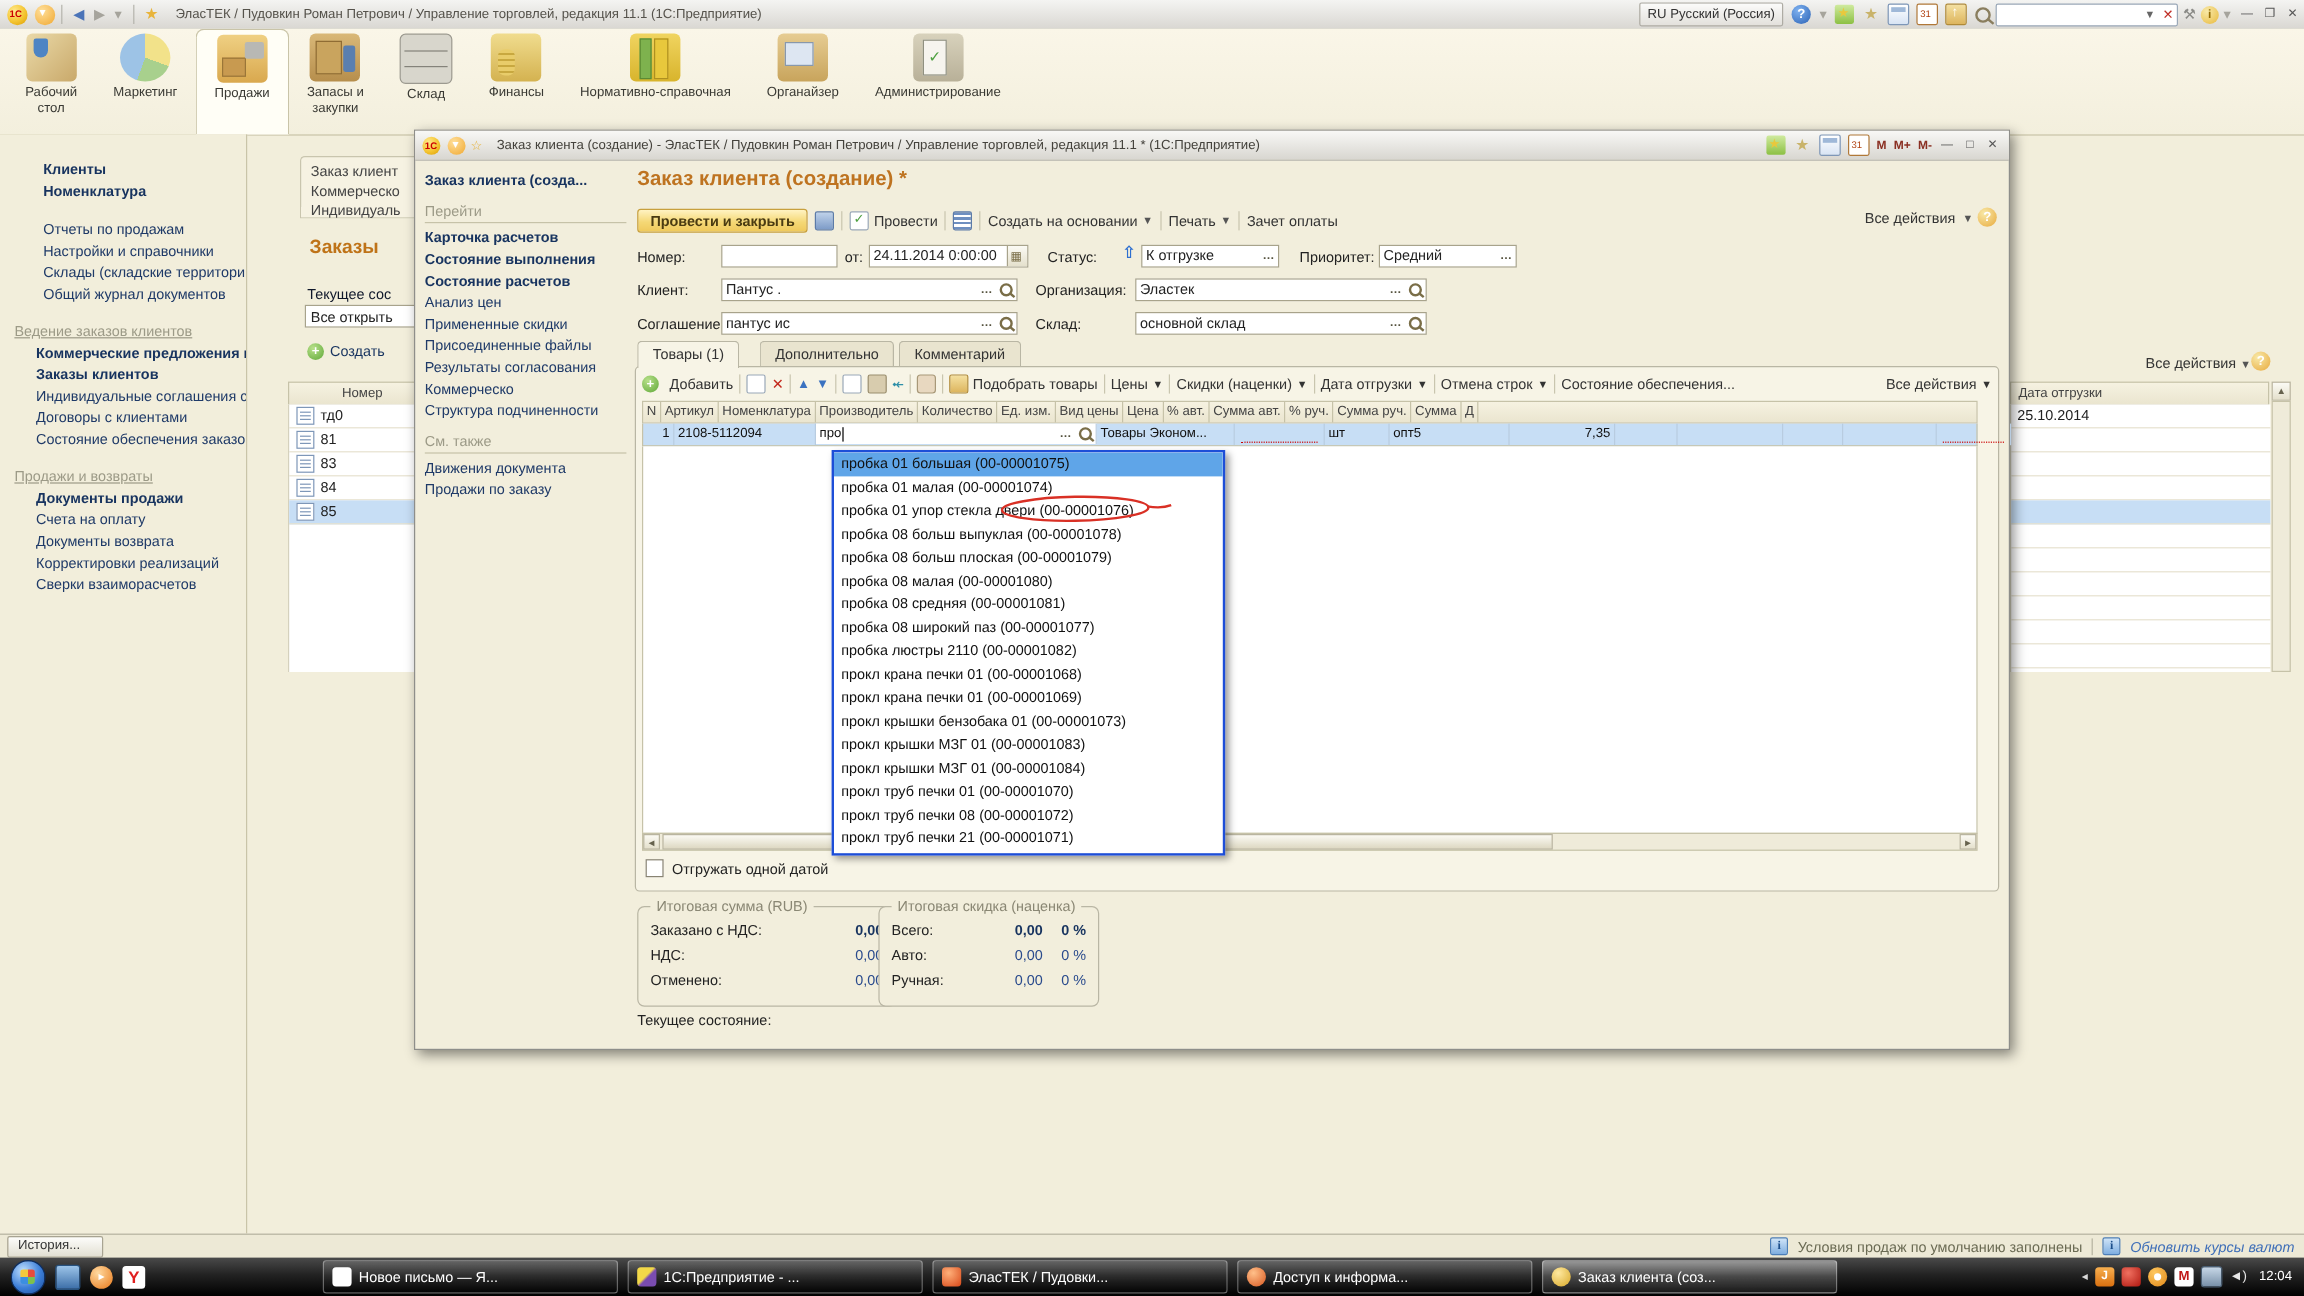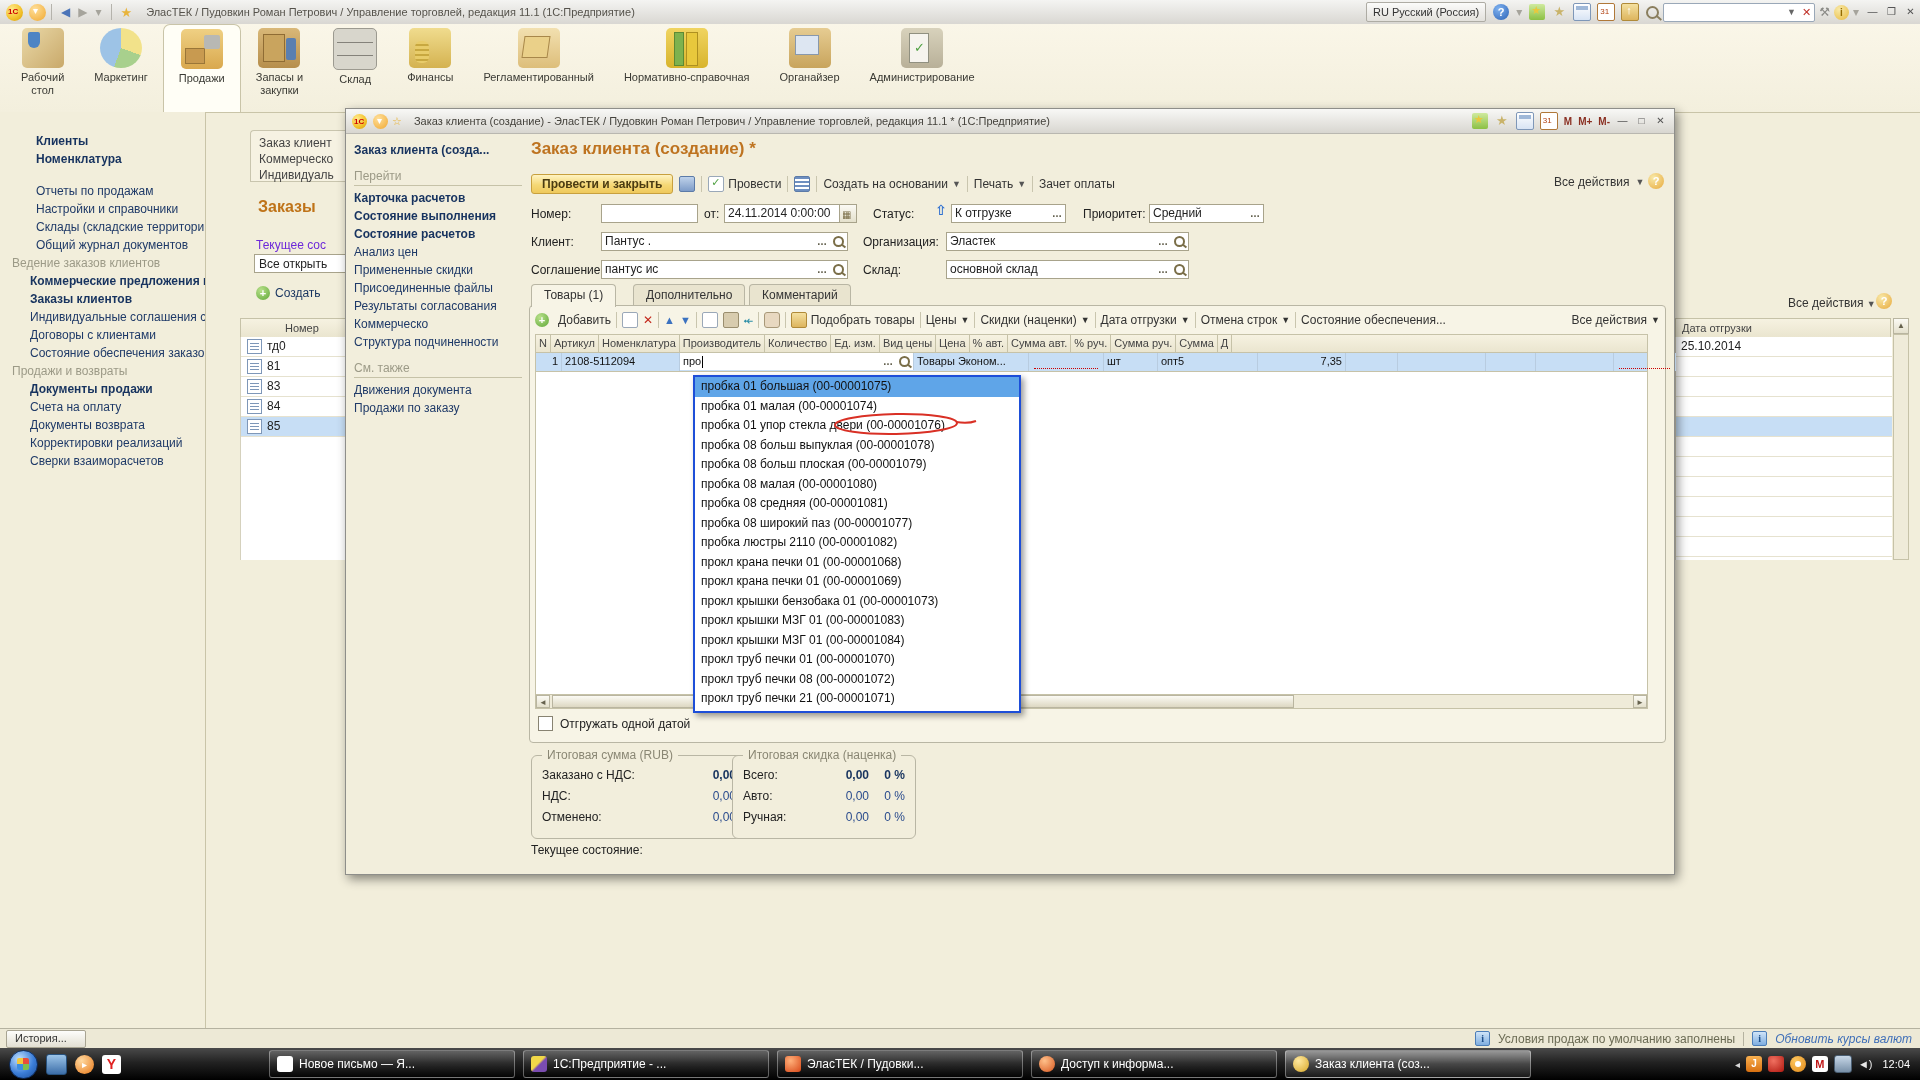--- a/index.html
+++ b/index.html
@@ -74,30 +74,30 @@
   .ic-books::after{content:"";position:absolute;left:20px;top:4px;width:10px;height:32px;background:#E8C83C;border:1px solid #AE9020;}
   .ic-organizer{background:linear-gradient(#E6CC92,#C8A45C);position:relative;}
   .ic-organizer::after{content:"";position:absolute;left:6px;top:7px;width:22px;height:18px;background:#DDE6F2;border:1px solid #8898AC;}
   .ic-admin{background:linear-gradient(#D8D2BC,#B8B098);position:relative;}
   .ic-admin::after{content:"";position:absolute;left:8px;top:5px;width:18px;height:28px;background:#F6F4EE;border:1px solid #909080;}
   .ic-admin::before{content:"✓";position:absolute;left:13px;top:12px;color:#4EA040;z-index:1;font-size:13px;}
   
   .sidebar{left:0;top:112px;width:206px;height:916px;background:#F2EEDB;border-right:1px solid #C9C4A8;padding-top:20px;box-sizing:border-box;}
   .side-item{line-height:18px;color:#1F3A68;padding-left:36px;white-space:nowrap;overflow:hidden;cursor:pointer;}
   .side-item.tb{font-weight:bold;color:#17335F;}
-  .side-item.s{color:#9C9A87;padding-left:12px;}
+  .side-item.s{color:#9C9A87;padding-left:12px;margin-top:13px;text-decoration:underline;}
   .side-item.cb{font-weight:bold;color:#17335F;padding-left:30px;}
   .side-item.c{padding-left:30px;}
   .side-item.gap{margin-top:14px;}
   
   .peek-panel{left:250px;top:130px;width:96px;height:52px;background:#F6F2E2;border:1px solid #C9C5AE;border-right:none;
      border-radius:4px 0 0 0;padding:4px 0 0 8px;box-sizing:border-box;}
   .peek-panel div{line-height:16px;color:#444;white-space:nowrap;overflow:hidden;}
   .orders-title{left:258px;top:198px;font-size:16px;font-weight:bold;color:#BF7318;}
-  .cur-state{left:256px;top:238px;color:#6d28d9;white-space:nowrap;}
+  .cur-state{left:256px;top:238px;color:#0f172a;white-space:nowrap;}
   .filter-combo{left:254px;top:254px;width:92px;height:19px;background:#fff;border:1px solid #A8A38B;
      line-height:19px;padding-left:4px;box-sizing:border-box;white-space:nowrap;overflow:hidden;}
   .create-btn{left:256px;top:286px;display:flex;align-items:center;color:#17335F;}
   .plus-ic{width:14px;height:14px;border-radius:50%;background:radial-gradient(circle at 35% 30%,#B8E08A,#5FA838);
      color:#fff;font-weight:bold;text-align:center;line-height:14px;font-size:11px;margin-right:5px;}
   .list-hdr{background:linear-gradient(#F6F2E1,#EAE5CF);border:1px solid #C6C2A8;box-sizing:border-box;
      font-size:11px;color:#444;line-height:18px;}
   .glist{background:#fff;border-left:1px solid #D5D1BD;}
   .glist .row{height:19px;line-height:19px;border-bottom:1px solid #E6E2CF;display:flex;align-items:center;color:#222;}
   .glist .row.sel{background:#C7DEF5;}
@@ -293,25 +293,20 @@
     <span class="ricon ic-shelf"></span>
     <span class="lbl">Склад</span>
     <span class="lbl"></span>
   </div>
     <div class="rtab">
     <span class="ricon ic-coins"></span>
     <span class="lbl">Финансы</span>
     <span class="lbl"></span>
   </div>
     <div class="rtab">
-    <span class="ricon ic-regl"></span>
-    <span class="lbl">Регламентированный</span>
-    <span class="lbl"></span>
-  </div>
-    <div class="rtab">
     <span class="ricon ic-books"></span>
     <span class="lbl">Нормативно-справочная</span>
     <span class="lbl"></span>
   </div>
     <div class="rtab">
     <span class="ricon ic-organizer"></span>
     <span class="lbl">Органайзер</span>
     <span class="lbl"></span>
   </div>
     <div class="rtab">

